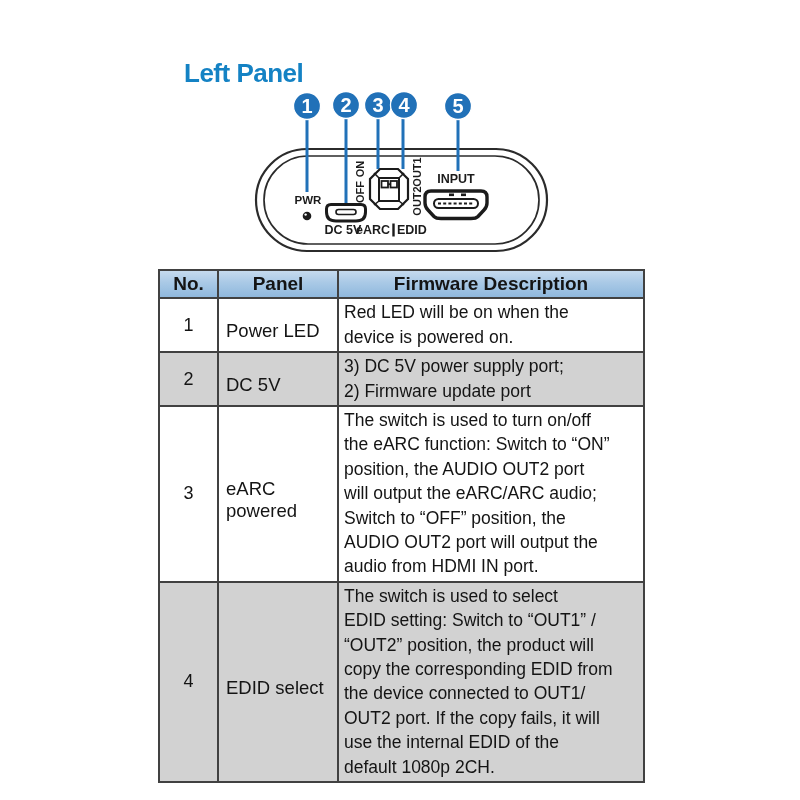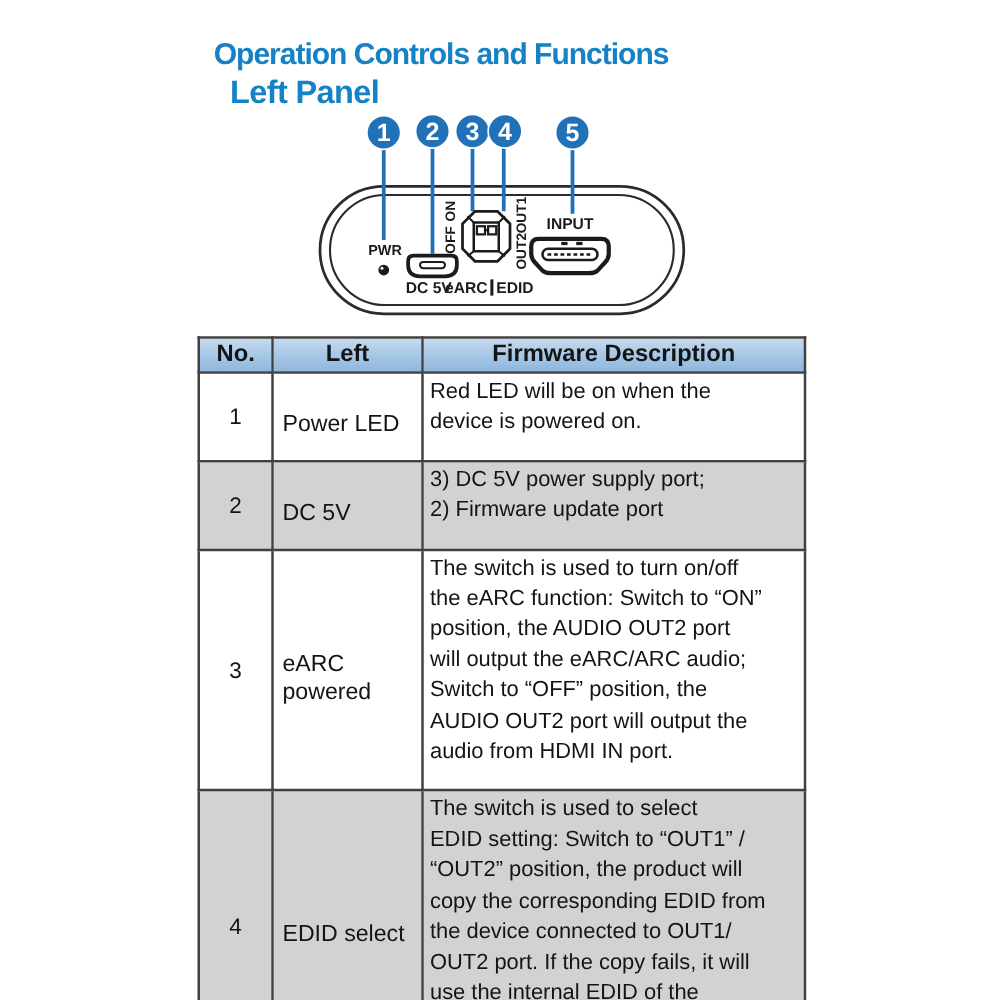--- a/index.html
+++ b/index.html
@@ -76,32 +76,31 @@
   }
   td.cell-name {
     font-size: 18.5px;
     vertical-align: middle;
     padding: 12px 2px 0 7px;
   }
   td.cell-desc {
     font-size: 17.5px;
     line-height: 24.4px;
     vertical-align: middle;
-    padding: 1px 2px 19px 5px;
+    padding: 1px 2px 2px 5px;
     white-space: pre-line;
   }
   tr.row-gray { background: #d2d2d2; }
   tr.row-white { background: #ffffff; }
 </style>
 </head>
 <body>
 
 <div id="page">
 
-  <div class="doc-title">Operation Controls and Functions</div>
   <div class="doc-subtitle">Left Panel</div>
 
   <svg id="diagram-svg" width="320" height="175" viewBox="240 85 320 175">
 
     <rect x="256" y="149" width="291" height="102" rx="51" ry="51" fill="#ffffff" stroke="#2b2b2b" stroke-width="2.2"></rect>
     <rect x="264" y="156" width="275" height="88" rx="44" ry="44" fill="none" stroke="#2b2b2b" stroke-width="1.7"></rect>
 
     <g stroke="#2171b8" stroke-width="3">
       <line x1="307" y1="118" x2="307" y2="192"></line>
       <line x1="346" y1="118" x2="346" y2="203"></line>
@@ -161,21 +160,21 @@
 
   <table id="function-table">
     <colgroup>
       <col style="width:59px">
       <col style="width:120px">
       <col style="width:306px">
     </colgroup>
     <thead>
       <tr>
         <th>No.</th>
-        <th>Left</th>
+        <th>Panel</th>
         <th>Firmware Description</th>
       </tr>
     </thead>
     <tbody>
       <tr class="row-white" style="height:54px">
         <td class="cell-no">1</td>
         <td class="cell-name">Power LED</td>
         <td class="cell-desc">Red LED will be on when the
 device is powered on.</td>
       </tr>

